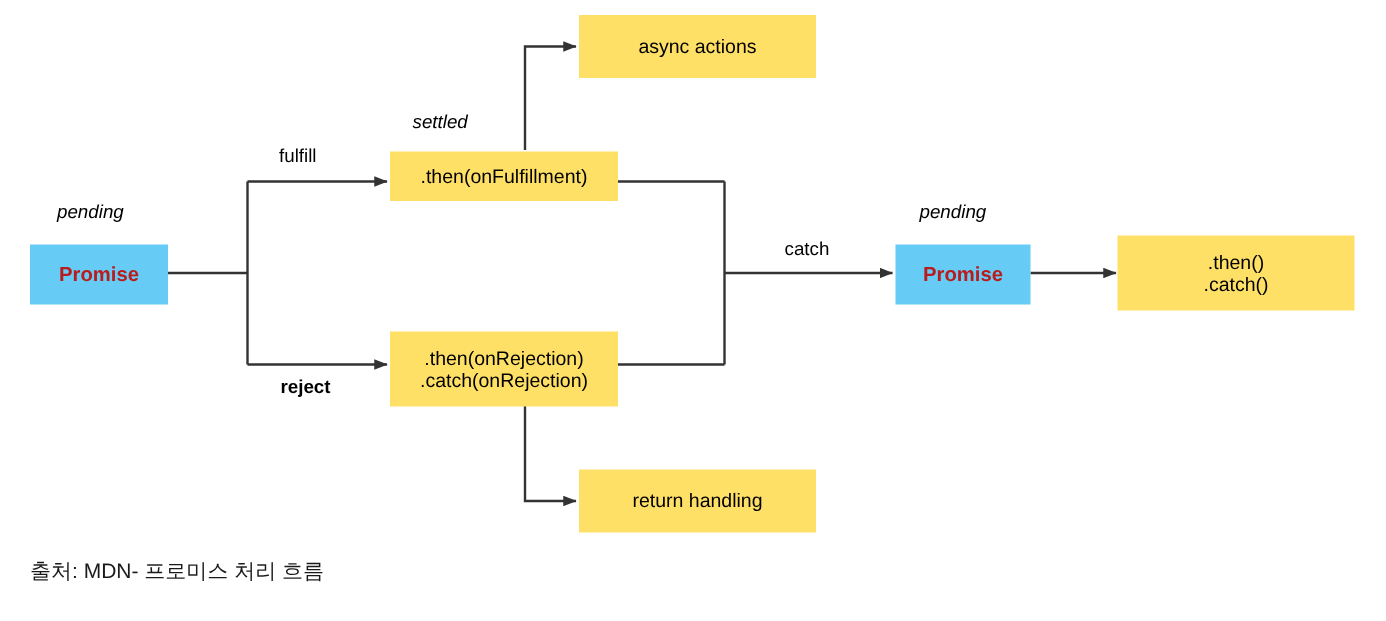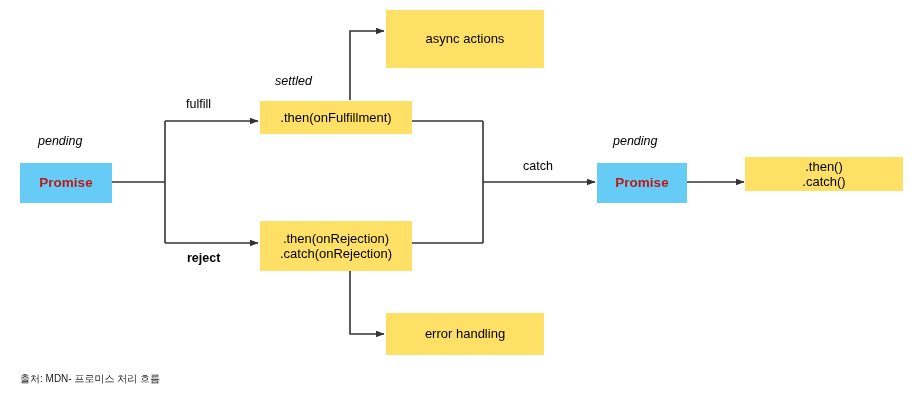--- a/index.html
+++ b/index.html
@@ -57,21 +57,21 @@
   }
   .state-label {
     position: absolute;
     font-size: 12.5px;
     color: #000000;
     white-space: nowrap;
     font-style: italic;
   }
   .caption {
     position: absolute;
-    font-size: 10px;
+    font-size: 14px;
     color: #1a1a1a;
     white-space: nowrap;
   }
 </style>
 </head>
 <body>
 
 <div id="canvas">
 
   <svg class="edges" viewBox="0 0 924 414" xmlns="http://www.w3.org/2000/svg">
@@ -104,27 +104,27 @@
     <path d="M687,182 L744,182" fill="none" stroke="#333333" stroke-width="1.6" marker-end="url(#arrow)"></path>
   </svg>
 
   <div class="node blue" style="left:20px; top:163px; width:92px; height:40px;">Promise</div>
 
   <div class="node yellow" style="left:260px; top:101px; width:152px; height:33px;">.then(onFulfillment)</div>
 
   <div class="node yellow" style="left:260px; top:221px; width:152px; height:50px;">.then(onRejection)
 .catch(onRejection)</div>
 
-  <div class="node yellow" style="left:386px; top:10px; width:158px; height:58px;">async actions</div>
+  <div class="node yellow" style="left:386px; top:10px; width:158px; height:42px;">async actions</div>
 
-  <div class="node yellow" style="left:386px; top:313px; width:158px; height:42px;">error handling</div>
+  <div class="node yellow" style="left:386px; top:313px; width:158px; height:42px;">return handling</div>
 
   <div class="node blue" style="left:597px; top:163px; width:90px; height:40px;">Promise</div>
 
-  <div class="node yellow" style="left:745px; top:157px; width:158px; height:34px;">.then()
+  <div class="node yellow" style="left:745px; top:157px; width:158px; height:50px;">.then()
 .catch()</div>
 
   <div class="state-label" style="left:38px; top:134px;">pending</div>
 
   <div class="state-label" style="left:275px; top:74px;">settled</div>
 
   <div class="edge-label" style="left:186px; top:97px;">fulfill</div>
 
   <div class="edge-label" style="left:187px; top:251px;font-weight:bold;">reject</div>
 

